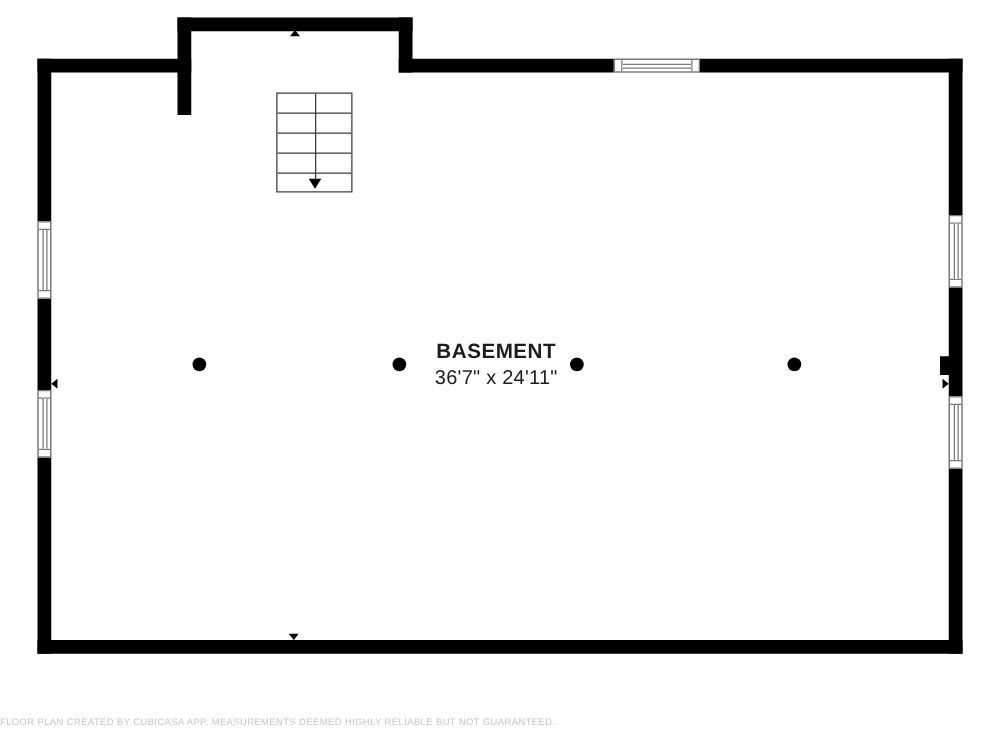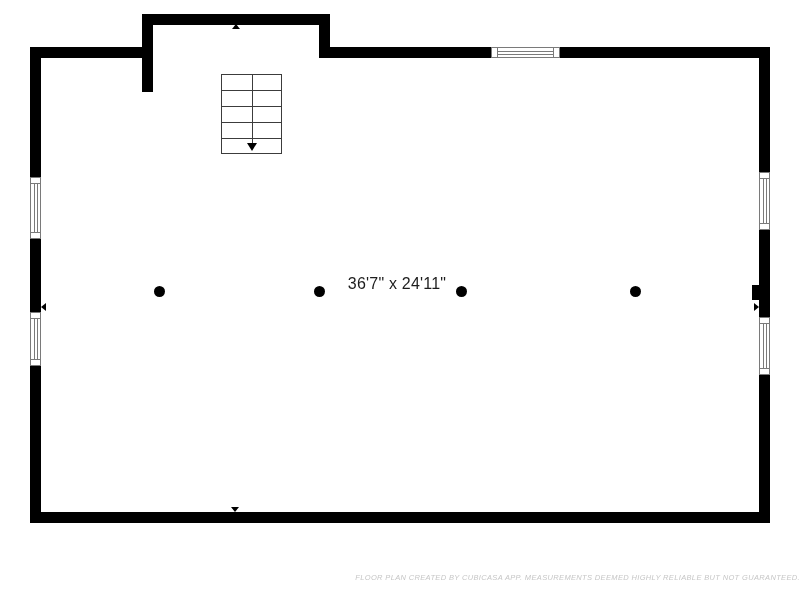--- a/index.html
+++ b/index.html
@@ -36,22 +36,22 @@
   .marker.down{border-left:4px solid transparent;border-right:4px solid transparent;border-top:5px solid #000;}
   .marker.left{border-top:4px solid transparent;border-bottom:4px solid transparent;border-right:5px solid #000;}
   .marker.right{border-top:4px solid transparent;border-bottom:4px solid transparent;border-left:5px solid #000;}
 
   
   .room-label{position:absolute;left:297px;top:272px;width:200px;text-align:center;color:#1d1d1d;}
   .room-label .name{font-size:16.5px;font-weight:600;letter-spacing:0.4px;line-height:1.15;}
   .room-label .dims{font-size:16px;font-weight:400;margin-top:3px;letter-spacing:0.2px;}
 
   
-  .footer{position:absolute;left:0;right:0;top:573px;text-align:right;font-size:7.5px;
-      letter-spacing:0.35px;color:#c6c6c6;font-weight:400;font-style:italic;}
+  .footer{position:absolute;left:0;right:0;top:573px;text-align:left;font-size:7.5px;
+      letter-spacing:0.35px;color:#c6c6c6;font-weight:400;}
 </style>
 </head>
 <body>
 
 <div class="canvas">
 
   <div class="wall" style="left:30px;top:47px;width:123px;height:11px;"></div>
   <div class="wall" style="left:142px;top:14px;width:11px;height:78px;"></div>
   <div class="wall" style="left:142px;top:14px;width:188px;height:11px;"></div>
   <div class="wall" style="left:319px;top:14px;width:11px;height:44px;"></div>
@@ -100,18 +100,19 @@
   <div class="column-dot" style="left:314px;top:286px;"></div>
   <div class="column-dot" style="left:456px;top:286px;"></div>
   <div class="column-dot" style="left:630px;top:286px;"></div>
 
   <div class="marker up" style="left:232px;top:24px;"></div>
   <div class="marker down" style="left:231px;top:507px;"></div>
   <div class="marker left" style="left:41px;top:303px;"></div>
   <div class="marker right" style="left:754px;top:303px;"></div>
 
   <div class="room-label">
+    <div class="name">BASEMENT</div>
     <div class="dims">36'7" x 24'11"</div>
   </div>
 
   <div class="footer">FLOOR PLAN CREATED BY CUBICASA APP. MEASUREMENTS DEEMED HIGHLY RELIABLE BUT NOT GUARANTEED.</div>
 
 </div>
 
 </body></html>

